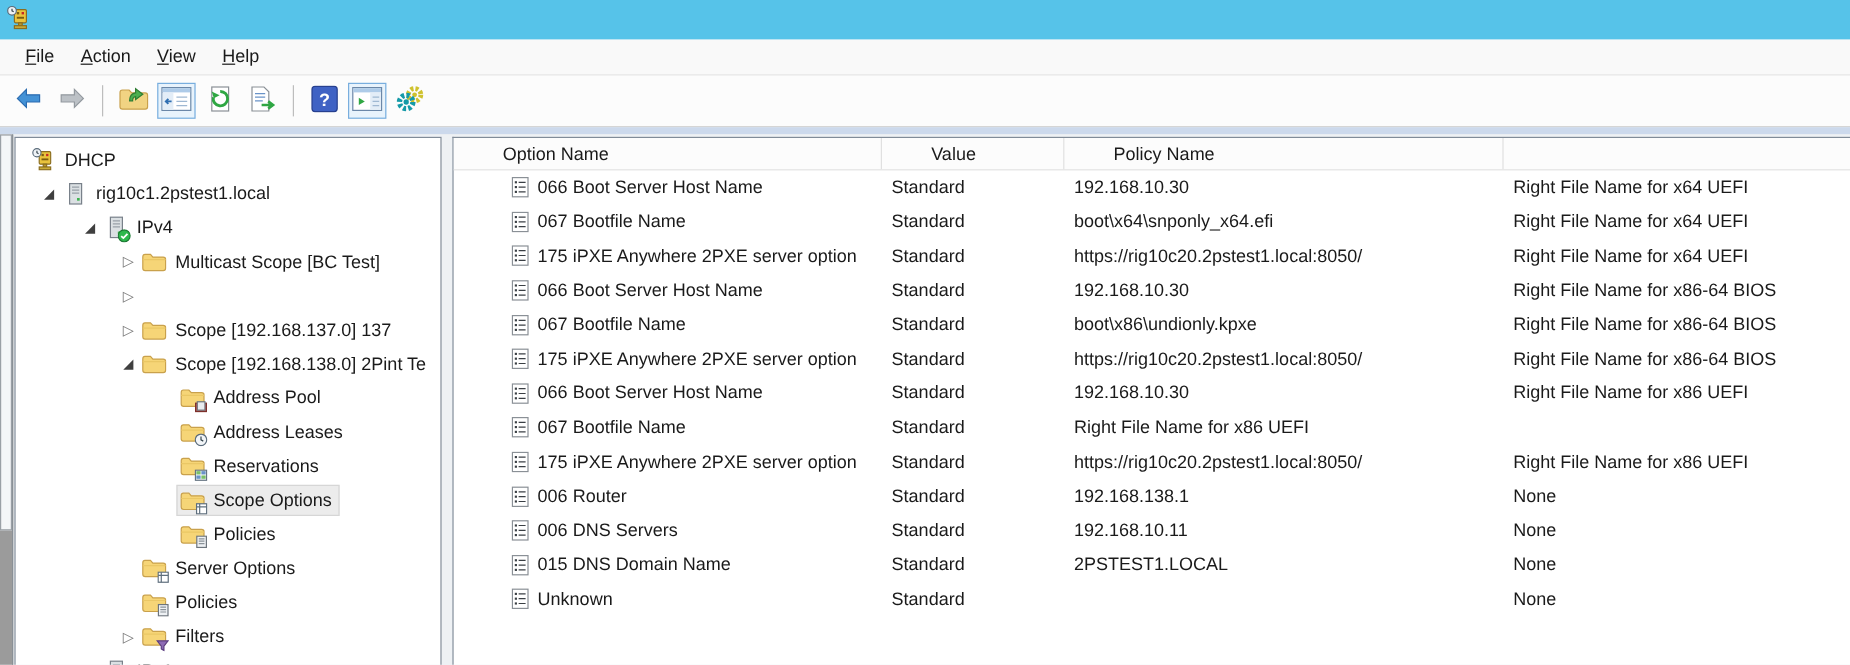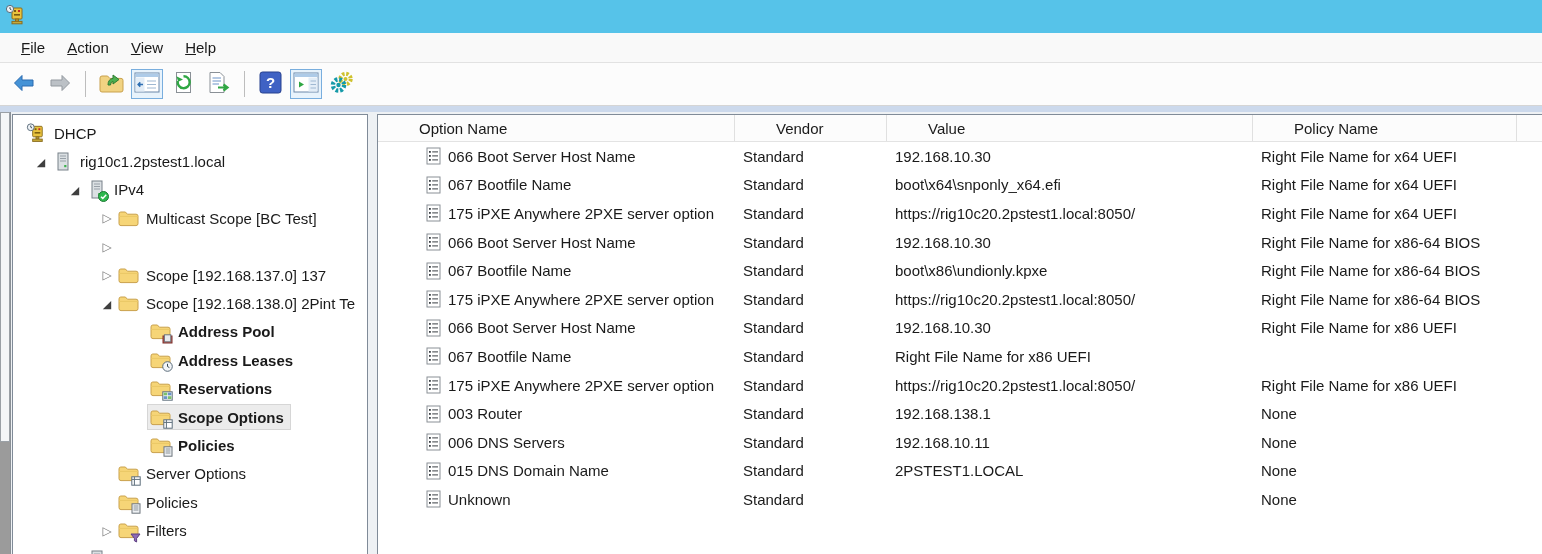--- a/index.html
+++ b/index.html
@@ -34,21 +34,21 @@
   .expander { width:16px; flex:none; font-size:12px; color:#7b7b7b; text-align:center; line-height:16px; }
   .expander.expanded { font-size:11px; color:#3f3f3f; }
   .selwrap { display:flex; align-items:center; gap:7px; padding:2px 6px 2px 2px; border:1px solid transparent; }
   .selwrap.selected { background:#ececec; border:1px solid #d6d6d6;text-align:right; }
   .ticon { position:relative; width:21px; height:20px; flex:none; display:inline-flex; align-items:center; justify-content:center; }
   .ticon svg.badge { position:absolute; right:-2px; bottom:-2px; }
   .lvl0 { padding-left:10px; } .lvl0 .expander{width:0;}
   .lvl1 { padding-left:20px; }
   .lvl2 { padding-left:54px; }
   .lvl3 { padding-left:86px; }
-  .lvl4 { padding-left:118px;font-weight:bold; }
+  .lvl4 { padding-left:118px; }
 
   .list-panel { flex:1; margin:2px 0 0 9px; background:#fff; border:1px solid #808b98; border-right:none; overflow:hidden; display:flex; flex-direction:column; }
   .grid-header { display:grid; grid-template-columns:357px 152px 366px 264px 1fr; height:27px; background:#fcfcfc; border-bottom:1px solid #e3e3e3; flex:none; }
   .hcell { display:flex; align-items:center; padding-left:8px; border-right:1px solid #e0e0e0; overflow:hidden;margin-left:33px; }
   .hcell.spacer { border-right:none; }
   .grid-row { display:grid; grid-template-columns:357px 152px 366px 264px 1fr; height:28.6px; }
   .cell { display:flex; align-items:center; padding-left:8px; overflow:hidden; white-space:nowrap; }
   .cell.first { gap:7px;padding-left:48px; }
   .cell .rowicon { flex:none; display:inline-flex; }
 </style>
@@ -394,23 +394,20 @@
             <span class="tlabel">IPv6</span>
           </span>
         </div>
       </div>
     <div class="list-panel">
       <div class="grid-header" id="thead">
           <div class="hcell">
             <span>Option Name</span>
           </div>
           <div class="hcell">
-            <span>Vendor</span>
-          </div>
-          <div class="hcell">
             <span>Value</span>
           </div>
           <div class="hcell">
             <span>Policy Name</span>
           </div>
           <div class="hcell spacer"></div>
         </div>
       <div class="grid-body" id="tbody">
           <div class="grid-row">
             <div class="cell first">
@@ -597,21 +594,21 @@
                 <svg width="15" height="18" viewBox="0 0 15 18">
                   <rect x="1" y="1" width="13" height="16" fill="#fff" stroke="#8a9096"></rect>
                   <rect x="3" y="4" width="1.8" height="1.8" fill="#3a3f44"></rect>
                   <line x1="6.2" y1="4.9" x2="12" y2="4.9" stroke="#3a3f44"></line>
                   <rect x="3" y="8" width="1.8" height="1.8" fill="#3a3f44"></rect>
                   <line x1="6.2" y1="8.9" x2="12" y2="8.9" stroke="#3a3f44"></line>
                   <rect x="3" y="12" width="1.8" height="1.8" fill="#3a3f44"></rect>
                   <line x1="6.2" y1="12.9" x2="12" y2="12.9" stroke="#3a3f44"></line>
                 </svg>
               </span>
-              <span>003 Router</span>
+              <span>006 Router</span>
             </div>
             <div class="cell">Standard</div>
             <div class="cell">192.168.138.1</div>
             <div class="cell">None</div>
             <div class="cell"></div>
           </div>
           <div class="grid-row">
             <div class="cell first">
               <span class="rowicon">
                 <svg width="15" height="18" viewBox="0 0 15 18">

